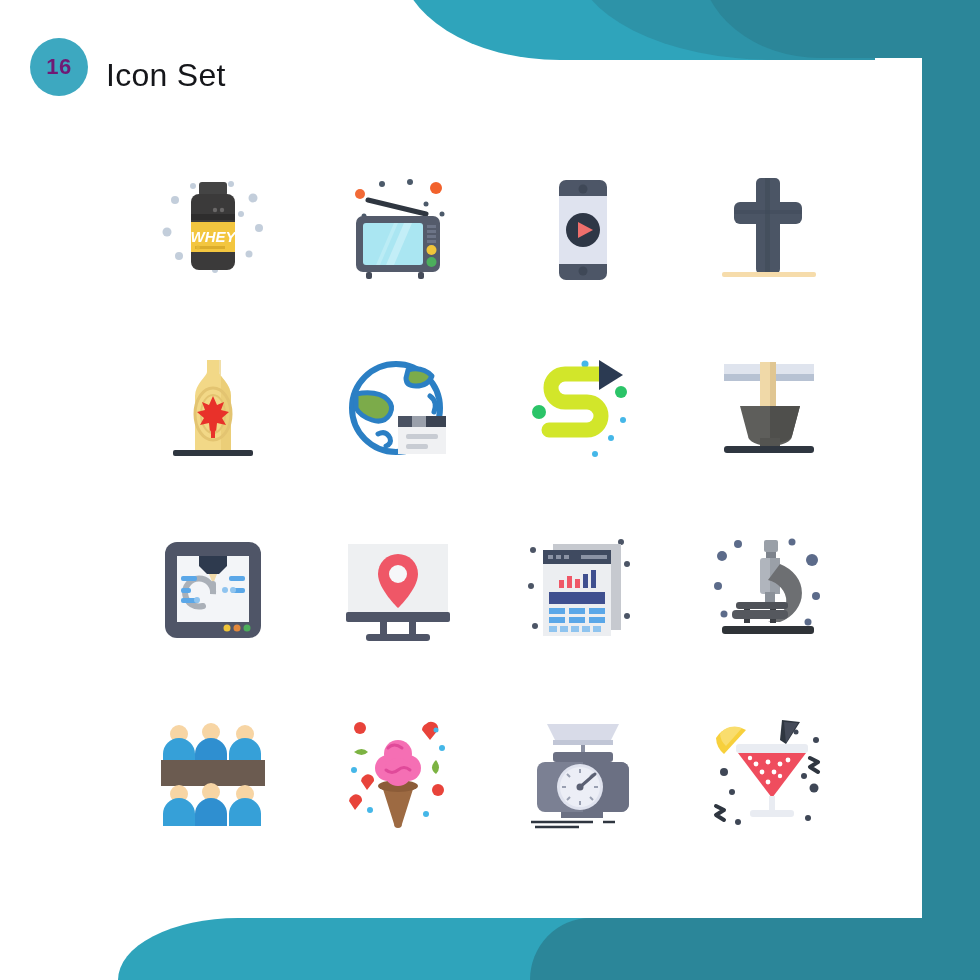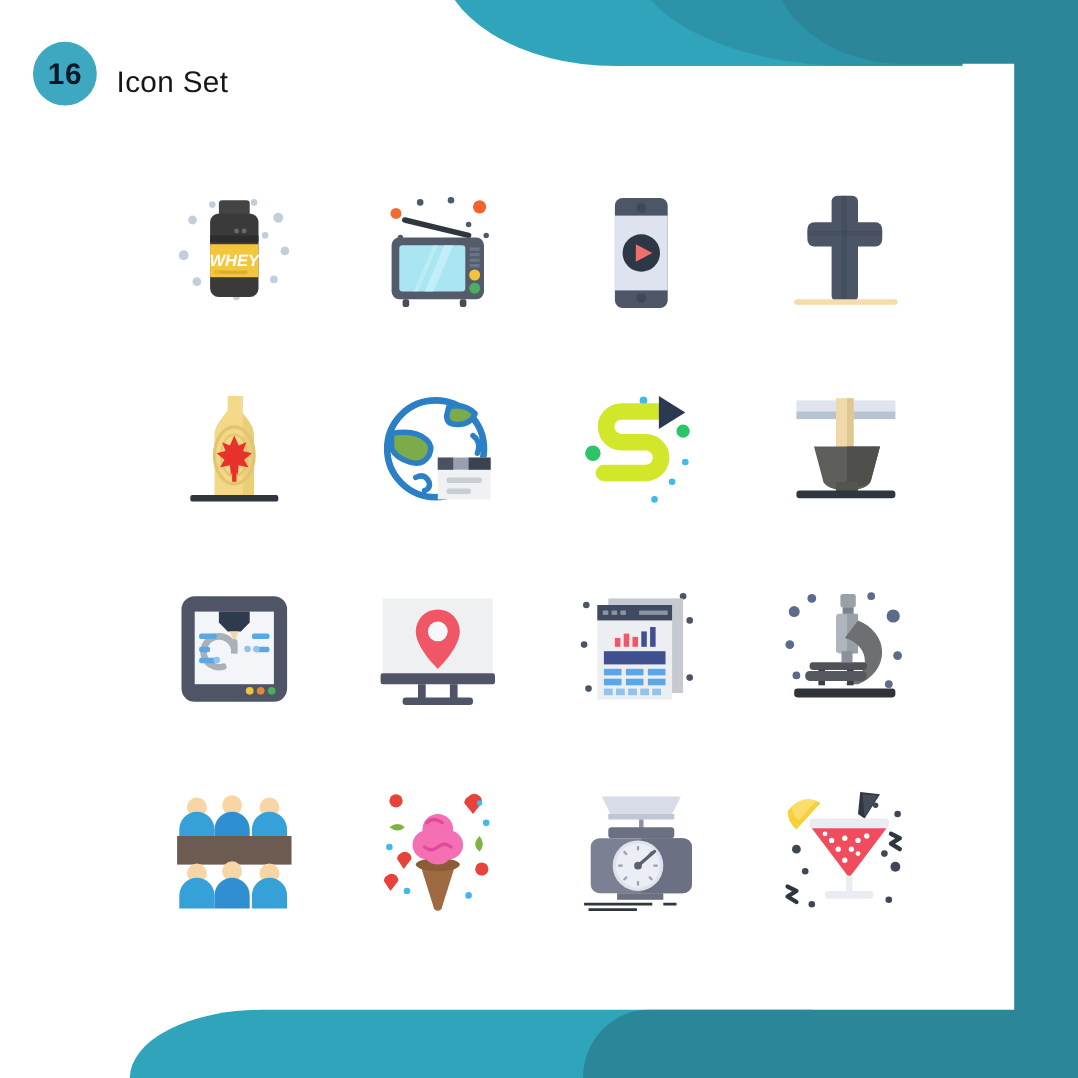--- a/index.html
+++ b/index.html
@@ -63,30 +63,30 @@
     top: 38px; left: 30px;
     display: flex;
     align-items: center;
     gap: 18px;
     z-index: 5;
   }
   .count-badge {
     width: 58px; height: 58px;
     border-radius: 50%;
     background: #3da8c0;
-    color: #0f172a;
-    font-size: 27px;
+    color: #701a75;
+    font-size: 22px;
     font-weight: bold;
     display: flex;
     align-items: center;
     justify-content: center;
     letter-spacing: 0.5px;
   }
   .set-title {
-    font-size: 27px;
+    font-size: 32px;
     color: #15161a;
     letter-spacing: 0.3px;
     margin-top: 17px;
   }
 
   
   .grid {
     position: absolute;
     top: 140px; left: 120px;
     width: 740px;

